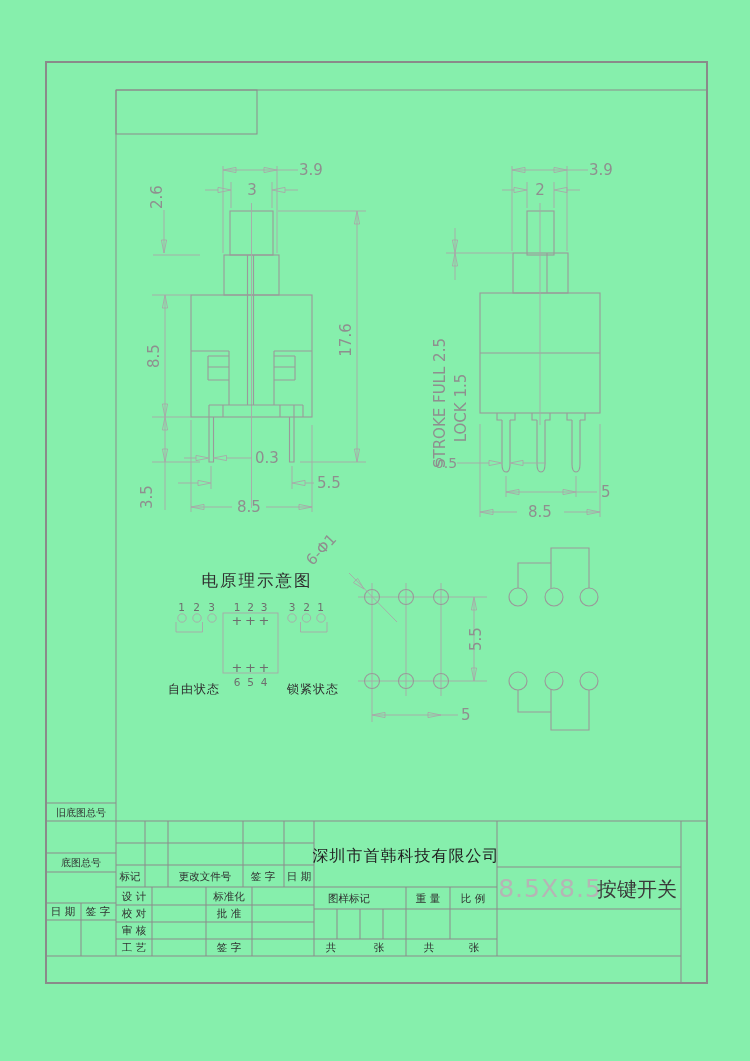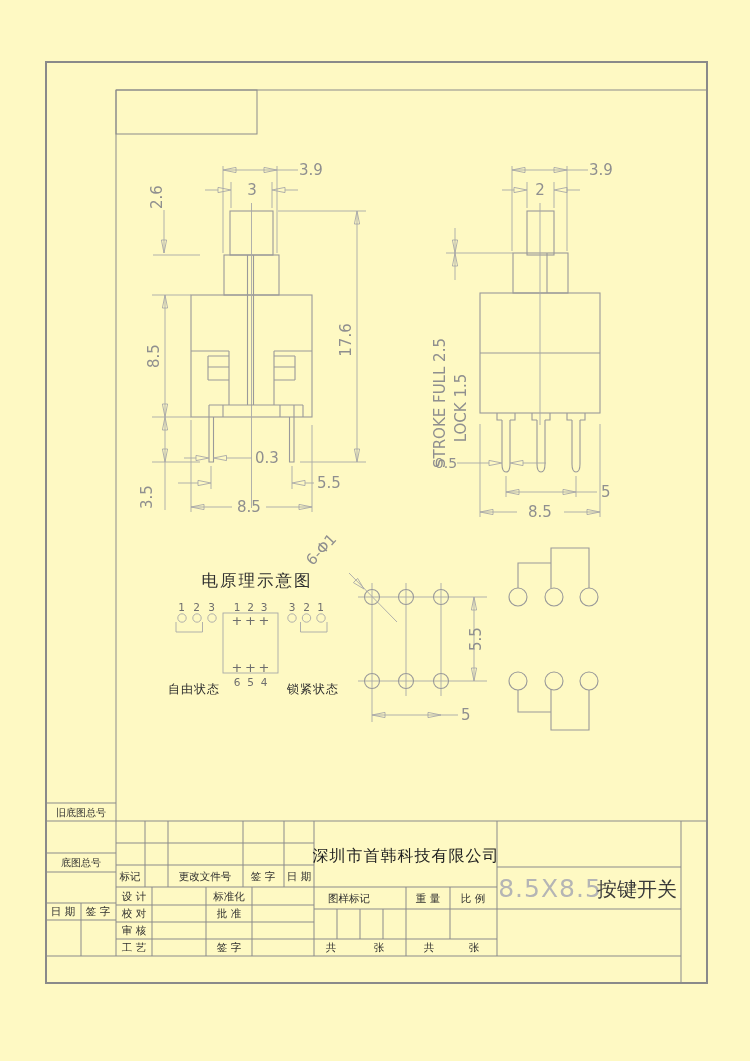--- a/index.html
+++ b/index.html
@@ -1,16 +1,16 @@
 <!DOCTYPE html>
 <html><head>
 <meta charset="utf-8">
 <style>
   html,body{margin:0;padding:0;background:#ffffff;}
-  .page{position:relative;width:750px;height:1061px;background:#fef9c3;overflow:hidden;
+  .page{position:relative;width:750px;height:1061px;background:#86efac;overflow:hidden;
         font-family:"DejaVu Sans","Liberation Sans",sans-serif;}
   svg{position:absolute;left:0;top:0;}
   svg text{font-family:"DejaVu Sans","Liberation Sans",sans-serif;}
   .dimtxt{fill:#8f8f8f;font-size:15px;}
   .dimtxt-sm{fill:#8f8f8f;font-size:14px;}
   .cjk{fill:#2f2f2f;}
   .pin-num{fill:#6e6e6e;font-size:10.5px;}
   .plus{fill:#6e6e6e;font-size:13px;}
   .outline{stroke:#9a9a9a;stroke-width:1.1;fill:none;}
   .thin{stroke:#a8a8a8;stroke-width:0.9;fill:none;}

